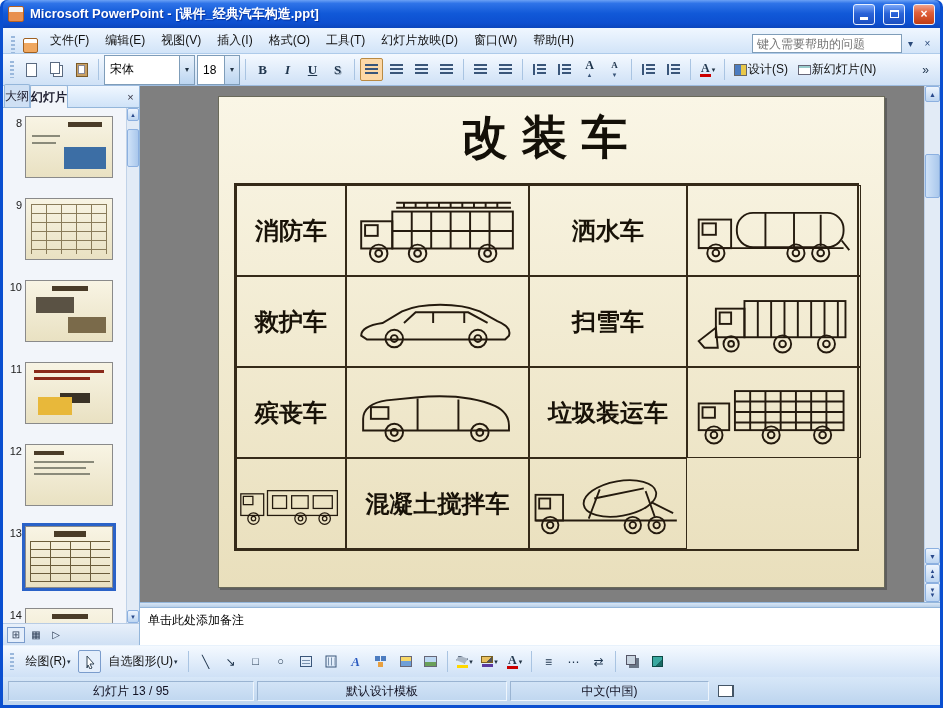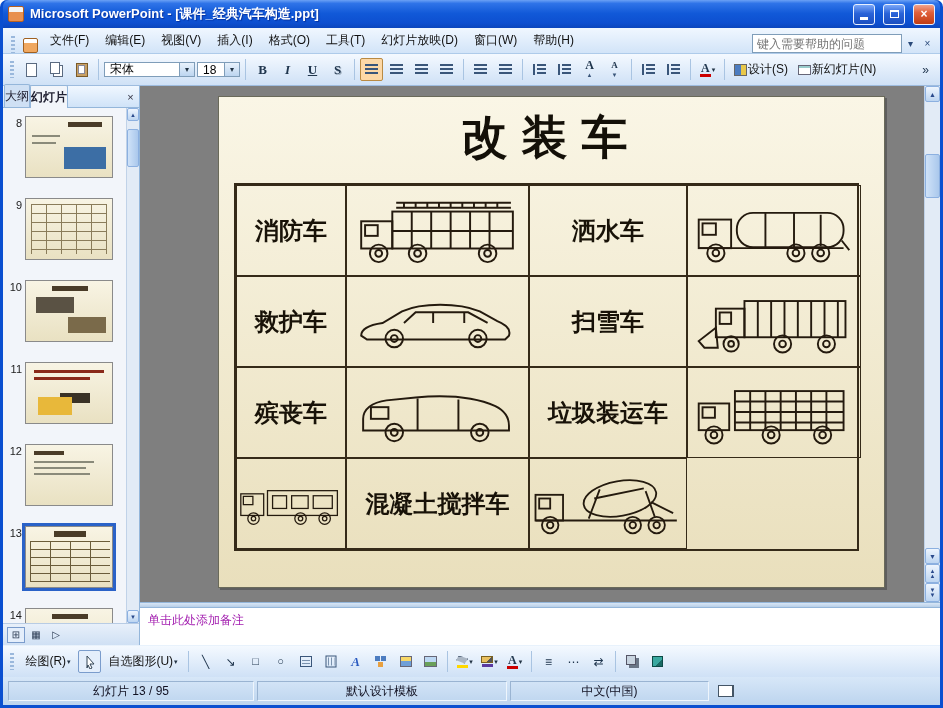--- a/index.html
+++ b/index.html
@@ -25,21 +25,21 @@
   .helpbox{width:150px;height:19px;border:1px solid #7f9db9;background:#fff;font-size:12px;padding:1px 4px;font-family:"Liberation Sans",sans-serif}
   .smbtn{width:17px;height:19px;display:flex;align-items:center;justify-content:center;color:#2a4a7a;font-size:10px}
   
   .toolbar,.drawbar{height:32px;flex:0 0 32px;display:flex;align-items:center;gap:2px;padding:0 3px;
     background:linear-gradient(180deg,#f4f9ff,#cfe1f6);border-bottom:1px solid #9ebcdf}
   .drawbar{border-top:1px solid #e8f2fc;border-bottom:none}
   .tbtn{min-width:23px;height:23px;padding:0 2px;display:flex;align-items:center;justify-content:center;gap:1px;border:1px solid transparent;border-radius:2px;color:#20364e}
   .tbtn.on{background:#fdd8a6;border-color:#b98a43}
   .tbtn.pressed{background:#e4eefb;border-color:#7a9ccc}
   .sep{width:1px;height:21px;background:#a9c4e2;margin:0 3px;flex:0 0 1px}
-  .combo{display:flex;align-items:stretch;border:1px solid #7f9db9;background:#fff;height:15px}
+  .combo{display:flex;align-items:stretch;border:1px solid #7f9db9;background:#fff;height:30px}
   .combo .cv{padding:1px 5px;display:flex;align-items:center;font-size:12px}
   .combo .dd{width:15px;background:linear-gradient(180deg,#e9f2fc,#bcd5f0);border-left:1px solid #7f9db9;display:flex;align-items:center;justify-content:center;font-size:8px;color:#234}
   .bletter{font-weight:bold;font-family:"Liberation Serif",serif;font-size:13px}
   .ital{font-style:italic}.undl{text-decoration:underline}.shdw{text-shadow:1px 1px 0 #9ab}
   .ibars{width:13px;height:11px;background:repeating-linear-gradient(180deg,#3a567a 0 2px,transparent 2px 4px)}
   .ibars.dotted{background:repeating-linear-gradient(180deg,#3a567a 0 2px,transparent 2px 4px),linear-gradient(#3a567a,#3a567a);background-size:9px 11px,2px 11px;background-position:4px 0,0 0;background-repeat:no-repeat}
   .ic-page{width:11px;height:14px;background:#fff;border:1px solid #5a6a80}
   .ic-copy{width:10px;height:12px;background:#fff;border:1px solid #5a6a80;box-shadow:3px 3px 0 -1px #fff,3px 3px 0 0 #5a6a80;margin:0 3px 3px 0}
   .ic-paste{width:12px;height:14px;background:#c8a064;border:1px solid #7a5a28;display:flex;align-items:center;justify-content:center}
   .ic-paste i{display:block;width:7px;height:9px;background:#fff;border:1px solid #889}
@@ -104,21 +104,21 @@
   .vlabel{font-family:Liberation Mono, monospace;font-weight:bold;font-size:24px;color:#181208;white-space:nowrap}
   .vsvg{display:block}
   
   .vscroll{position:absolute;top:0;right:0;bottom:0;width:16px;background:#e2ebf6;border-left:1px solid #c0d2e8;display:flex;flex-direction:column}
   .vscroll .sbtn{height:16px;flex:0 0 16px;font-size:7px}
   .vtrack{flex:1;position:relative}
   .vthumb{position:absolute;left:0;right:0;top:52px;height:44px;background:linear-gradient(90deg,#cfe2f8,#aac8ec);border:1px solid #8cb0e0;border-radius:2px}
   .pgbtn{height:19px;flex:0 0 19px;background:linear-gradient(180deg,#eef5fe,#bdd5f1);border:1px solid #8cb0e0;border-radius:2px;color:#2a4a8c;
     display:flex;flex-direction:column;align-items:center;justify-content:center;font-size:6px;line-height:5px}
   .splitter{height:5px;flex:0 0 5px;background:linear-gradient(180deg,#d8e6f6,#b8cfe8);border-top:1px solid #94b6da}
-  .notes{height:38px;flex:0 0 38px;background:#fff;border-top:1px solid #94b6da;padding:4px 8px;font-size:12px;color:#a21caf}
+  .notes{height:38px;flex:0 0 38px;background:#fff;border-top:1px solid #94b6da;padding:4px 8px;font-size:12px;color:#000000}
   
   .statusbar{height:28px;flex:0 0 28px;display:flex;align-items:center;gap:3px;padding:2px 5px;background:linear-gradient(180deg,#d7e7f8,#bcd4ee)}
   .ssec{height:20px;display:flex;align-items:center;justify-content:center;border:1px solid;border-color:#9ab4d2 #eef5fc #eef5fc #9ab4d2;font-size:12px;color:#112}
   .s1{width:246px}.s2{width:250px}.s3{width:199px}
   .ic-book{width:16px;height:12px;background:#fff;border:1px solid #456;box-shadow:inset -7px 0 0 -6px #456;margin-left:6px}
 </style>
 </head>
 <body>
 
 <div class="win">

